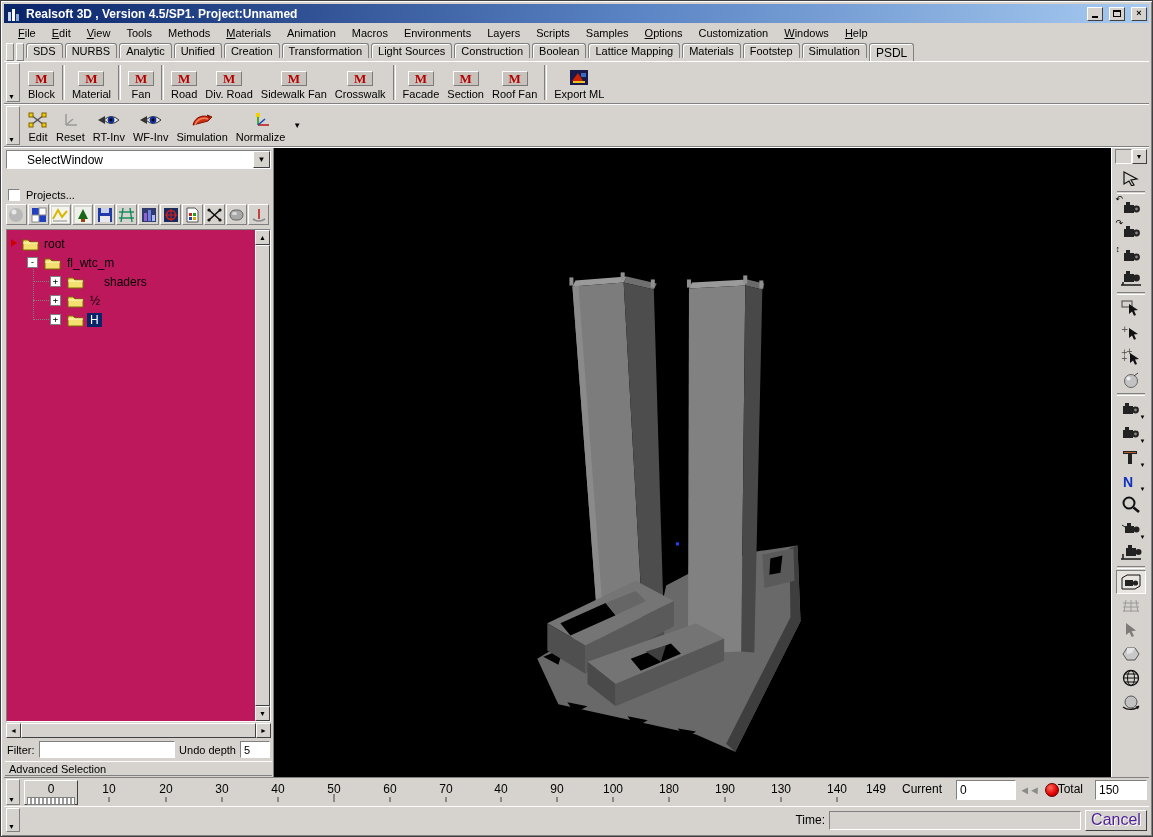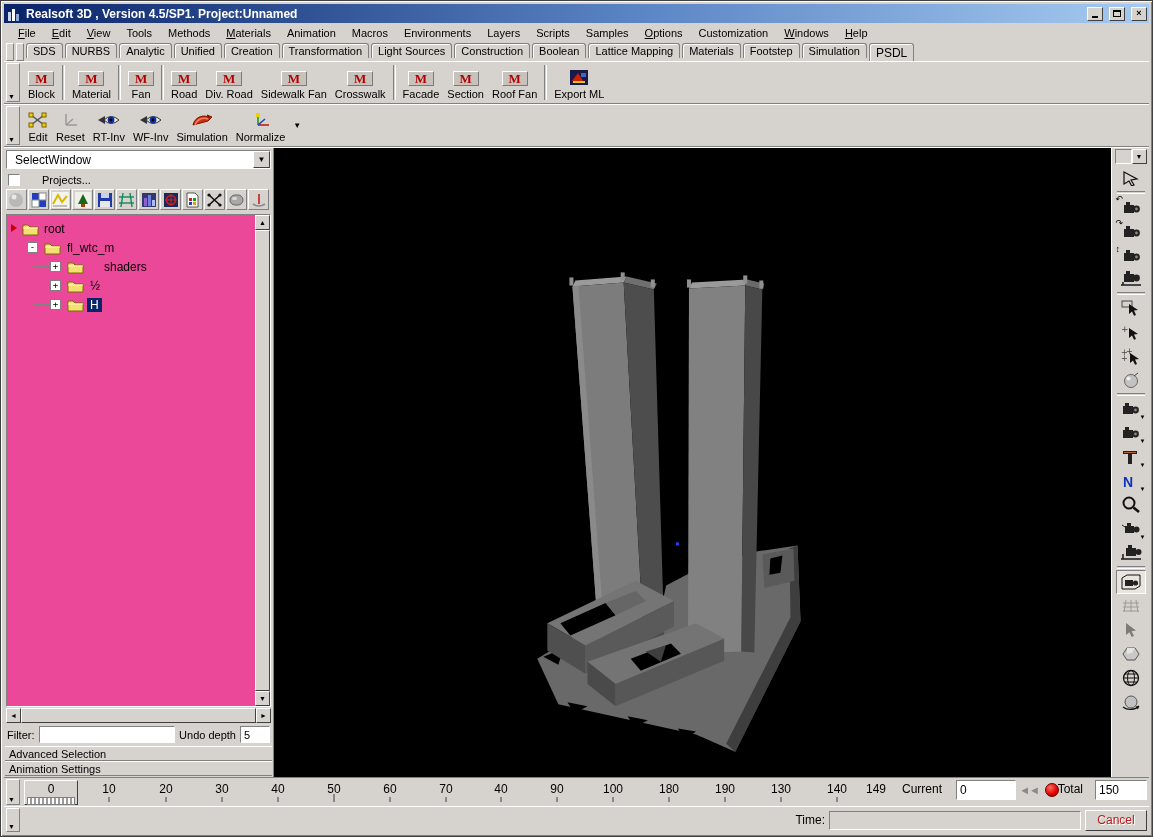--- a/index.html
+++ b/index.html
@@ -43,29 +43,29 @@
     color:#b40000; font-weight:bold; font-family:"Liberation Serif", serif; font-size:13px; line-height:1; }
   .tsep { width:3px; border-left:1px solid #808080; border-right:1px solid #fff; margin:2px 3px; }
   .tb-label { font-size:11px; white-space:nowrap; }
   .ico2 { height:18px; display:flex; align-items:center; justify-content:center; }
   .tb-drop { align-self:center; font-size:8px; padding:0 4px; }
   
   .main { flex:1 1 auto; display:flex; min-height:0; border-top:1px solid #fff; }
   
   .leftpanel { width:270px; flex:0 0 270px; display:flex; flex-direction:column; padding:1px; border-right:1px solid #808080; }
   .combo { height:19px; flex:0 0 19px; display:flex; border:1px solid; border-color:#808080 #fff #fff #808080; background:#fff; margin:1px 1px 2px 1px; }
-  .combo-text { flex:1; padding:2px 8px; font-size:12px; }
+  .combo-text { flex:1; padding:2px 20px; font-size:12px; }
   .combo-btn { width:17px; background:#d6d3ce; border:1px solid; border-color:#fff #404040 #404040 #fff;
     display:flex; align-items:center; justify-content:center; font-size:8px; }
-  .chkrow { height:17px; flex:0 0 17px; display:flex; align-items:center; gap:22px; padding:1px 3px; }
+  .chkrow { height:17px; flex:0 0 17px; display:flex; align-items:center; gap:6px; padding:1px 3px;margin-top:15px; }
   .checkbox { width:12px; height:12px; background:#fff; border:1px solid; border-color:#808080 #fff #fff #808080; }
   .iconrow { height:25px; flex:0 0 25px; display:flex; gap:1px; padding:1px 1px; }
   .licon { width:21px; height:21px; background:#d6d3ce; border:1px solid; border-color:#fff #808080 #808080 #fff;
     display:flex; align-items:center; justify-content:center; }
-  .tree-wrap { flex:1 1 auto; display:flex; margin:1px; border:1px solid; border-color:#808080 #fff #fff #808080; background:#ec4899; min-height:0; }
+  .tree-wrap { flex:1 1 auto; display:flex; margin:1px; border:1px solid; border-color:#808080 #fff #fff #808080; background:#be185d; min-height:0; }
   .tree { flex:1; position:relative; padding-top:4px; overflow:hidden; }
   .trow { height:19px; display:flex; align-items:center; position:relative; }
   .expander { width:11px; height:11px; border:1px solid #808080; background:#fff; position:absolute;
     display:flex; align-items:center; justify-content:center; font-size:9px; line-height:1; font-family:"DejaVu Sans Mono", monospace; }
   .folder { position:absolute; }
   .tlabel { position:absolute; white-space:nowrap; font-size:12px; }
   .tlabel.sel { background:#0a246a; color:#fff; padding:0 3px; }
   .tmarker { position:absolute; left:4px; top:5px; width:0; height:0; border-left:6px solid #cc0000; border-top:4px solid transparent; border-bottom:4px solid transparent; }
   .tline { position:absolute; border-left:1px dotted #808080; }
   .tstub { position:absolute; border-top:1px dotted #808080; }
@@ -112,21 +112,21 @@
   .tl-input { position:absolute; top:1px; height:20px; border:1px solid; border-color:#808080 #fff #fff #808080;
     background:#fff; font-family:"Liberation Sans", sans-serif; font-size:12px; padding:1px 3px; }
   .skips { position:absolute; top:5px; color:#8a8a8a; font-size:11px; letter-spacing:-1px; }
   .rec { position:absolute; top:4px; width:14px; height:14px; border-radius:50%;
     background:radial-gradient(circle at 35% 30%, #ff6a5a, #e00000 60%, #900000); border:1px solid #600; }
   
   .statusbar { height:27px; flex:0 0 27px; display:flex; align-items:center; border-top:1px solid #fff; padding:1px 2px; gap:4px; }
   .sb-spacer { flex:1; }
   .timefield { width:252px; height:19px; border:1px solid; border-color:#808080 #fff #fff #808080; background:#d6d3ce; }
   .cancelbtn { width:62px; height:21px; background:#d6d3ce; border:1px solid; border-color:#fff #404040 #404040 #fff;
-    color:#b91c1c; text-shadow:1px 1px 0 #fff; display:flex; align-items:center; justify-content:center; font-size:12px; }
+    color:#4c1d95; text-shadow:1px 1px 0 #fff; display:flex; align-items:center; justify-content:center; font-size:16px; }
   u { text-decoration:underline; }
 </style>
 </head>
 <body>
 
 <div class="window">
 
   <div class="titlebar">
     <svg class="appicon" viewBox="0 0 16 14">
       <rect x="0" y="0" width="16" height="14" fill="#0a246a"></rect>
@@ -486,21 +486,20 @@
       </div>
 
       <div class="filterrow">
         <span>Filter:</span>
         <input class="flt" type="text" value="" style="">
         <span>Undo depth</span>
         <input class="undo" type="text" value="5" style="">
       </div>
 
       <div class="section">Advanced Selection</div>
-      <div class="section">Animation Settings</div>
     </div>
 
     <div class="viewport">
       <svg viewBox="0 0 833 622" preserveAspectRatio="none">
         <rect x="0" y="0" width="833" height="622" fill="#000000"></rect>
 
         <polygon points="262,505 330,464 422,416 480,399 521,393 524,468 459,597 420,580 283,550" fill="#696969"></polygon>
         <polygon points="521,393 524,468 459,597 450,589 514,464 513,396" fill="#3e3e3e"></polygon>
         <polygon points="486,402 517,396 518,428 488,435" fill="#5a5a5a"></polygon>
         <polygon points="494,406 506,403 504,420 493,422" fill="#000"></polygon>

